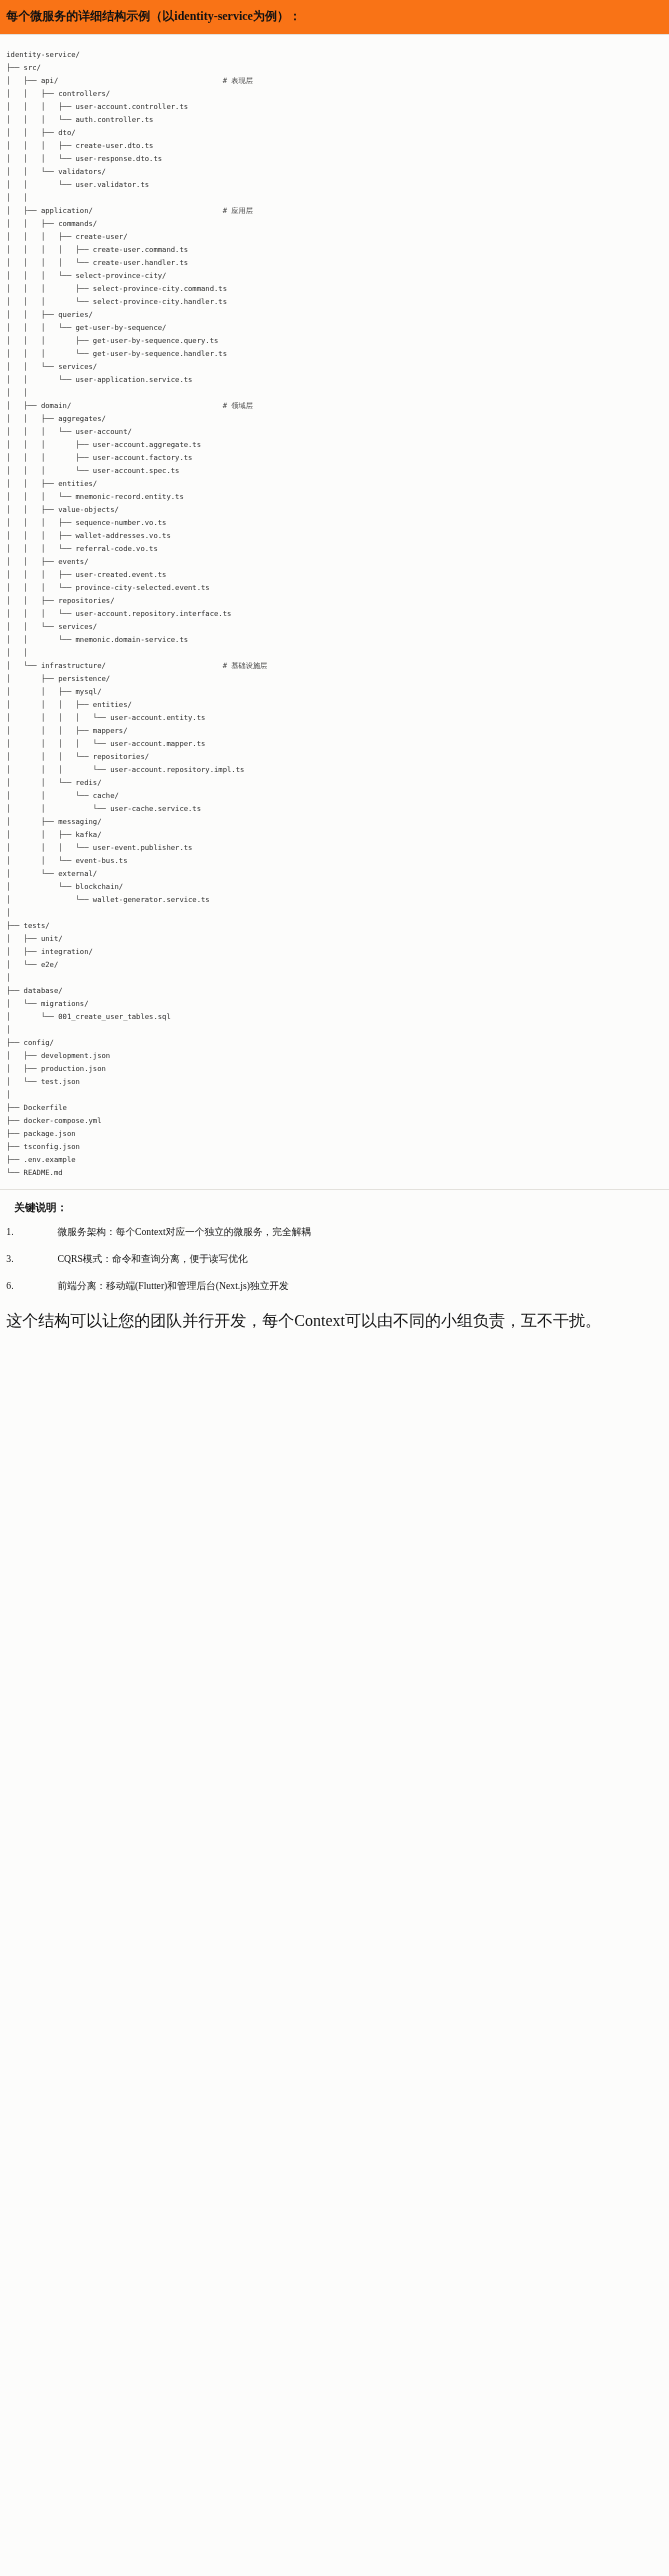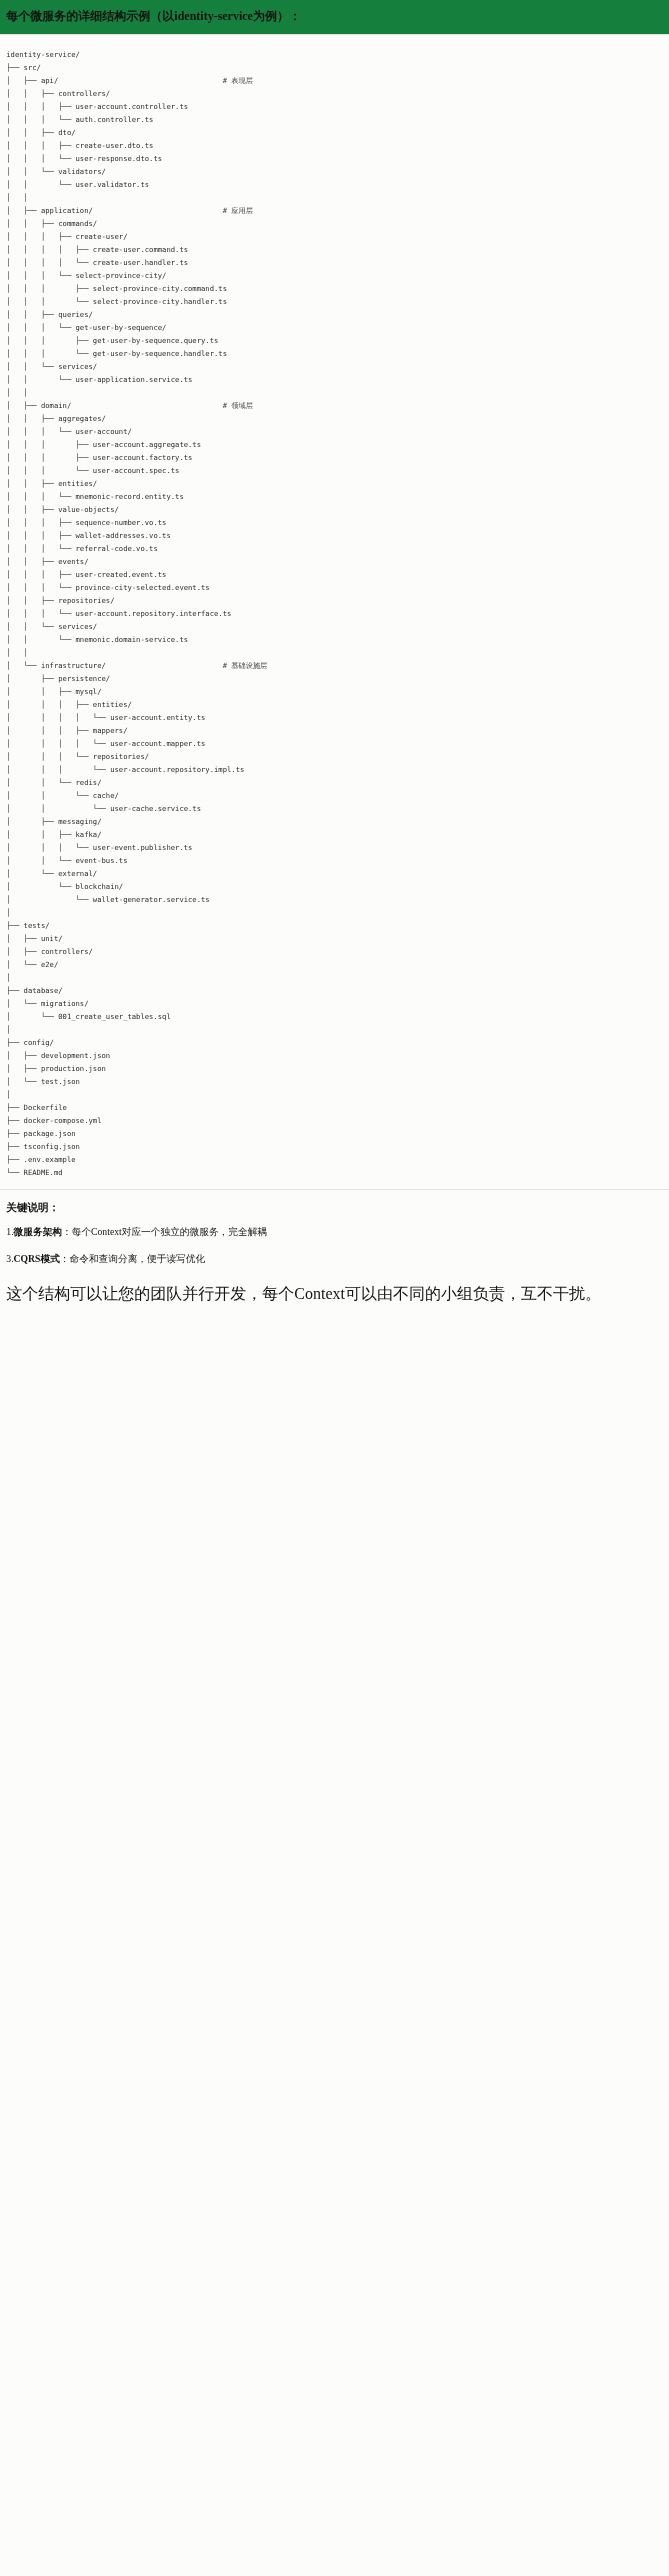--- a/index.html
+++ b/index.html
@@ -9,21 +9,21 @@
   }
   body {
     width: 669px;
     font-family: "Liberation Sans", sans-serif;
     color: #1a1a1a;
     -webkit-font-smoothing: antialiased;
   }
 
   
   .title-bar {
-    background: #15803d;
+    background: #f97316;
     padding: 8.8px 6.3px 10px 6.3px;
     border-bottom: 0.6px solid #e3e1dc;
   }
   .title-bar h1 {
     margin: 0;
     font-family: "Liberation Serif", serif;
     font-size: 12px;
     font-weight: bold;
     letter-spacing: 0px;
     color: #121212;
@@ -49,38 +49,39 @@
     color: #3d3d3d;
     padding-left: 26px;
   }
 
   
   .notes {
     padding: 11.3px 6.3px 12.5px 6.3px;
     background: #fcfcfb;
   }
   .notes h2 {
-    margin: 0 0 10px 0;
+    margin: 0 0 10px 8px;
     font-family: "Liberation Serif", serif;
     font-size: 10.6px;
     font-weight: bold;
     color: #121212;
   }
   .note-item {
     font-family: "Liberation Serif", serif;
     font-size: 9.7px;
     line-height: 1.5;
     margin: 0 0 12.5px 0;
     color: #141414;
   }
   .note-item .num {
     font-weight: normal;
   }
   .note-item .lead {
-    font-weight: bold;
+    font-weight: normal;
+    margin-left: 44px;
   }
   .note-item .body {
     font-weight: normal;
     margin-top: 34px;
   }
   .closing {
     font-family: "Liberation Serif", serif;
     font-size: 16px;
     line-height: 1.5;
     margin: 15px 0 0 0;
@@ -157,21 +158,21 @@
 <span>│       ├── messaging/</span>
 <span>│       │   ├── kafka/</span>
 <span>│       │   │   └── user-event.publisher.ts</span>
 <span>│       │   └── event-bus.ts</span>
 <span>│       └── external/</span>
 <span>│           └── blockchain/</span>
 <span>│               └── wallet-generator.service.ts</span>
 <span>│</span>
 <span>├── tests/</span>
 <span>│   ├── unit/</span>
-<span>│   ├── controllers/</span>
+<span>│   ├── integration/</span>
 <span>│   └── e2e/</span>
 <span>│</span>
 <span>├── database/</span>
 <span>│   └── migrations/</span>
 <span>│       └── 001_create_user_tables.sql</span>
 <span>│</span>
 <span>├── config/</span>
 <span>│   ├── development.json</span>
 <span>│   ├── production.json</span>
 <span>│   └── test.json</span>
@@ -183,16 +184,17 @@
 <span>├── .env.example</span>
 <span>└── README.md</span>
 </pre>
 </div>
 
 <div class="notes">
   <h2>关键说明：</h2>
   <div id="notes-list">
       <p class="note-item"><span class="num">1.</span><span class="lead">微服务架构</span><span class="body">：每个Context对应一个独立的微服务，完全解耦</span></p>
       <p class="note-item"><span class="num">3.</span><span class="lead">CQRS模式</span><span class="body">：命令和查询分离，便于读写优化</span></p>
+      <p class="note-item"><span class="num">6.</span><span class="lead">前端分离</span><span class="body">：移动端(Flutter)和管理后台(Next.js)独立开发</span></p>
     </div>
   <p class="closing">这个结构可以让您的团队并行开发，每个Context可以由不同的小组负责，互不干扰。</p>
 </div>
 
 
 </body></html>

